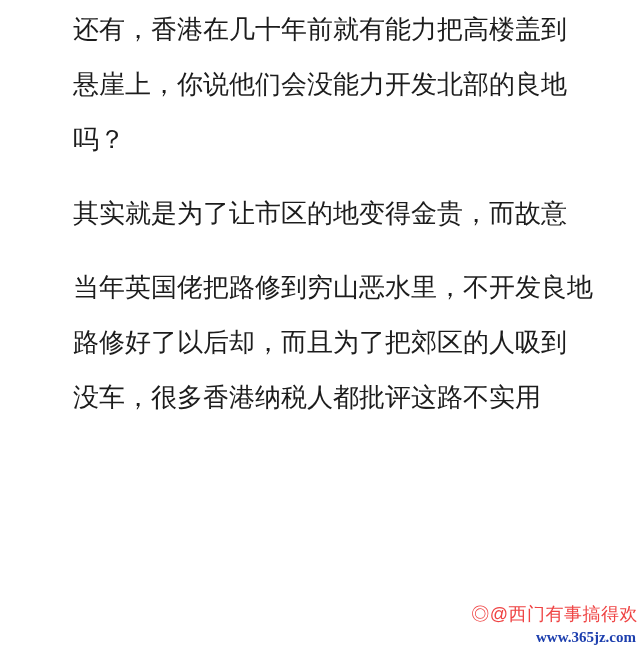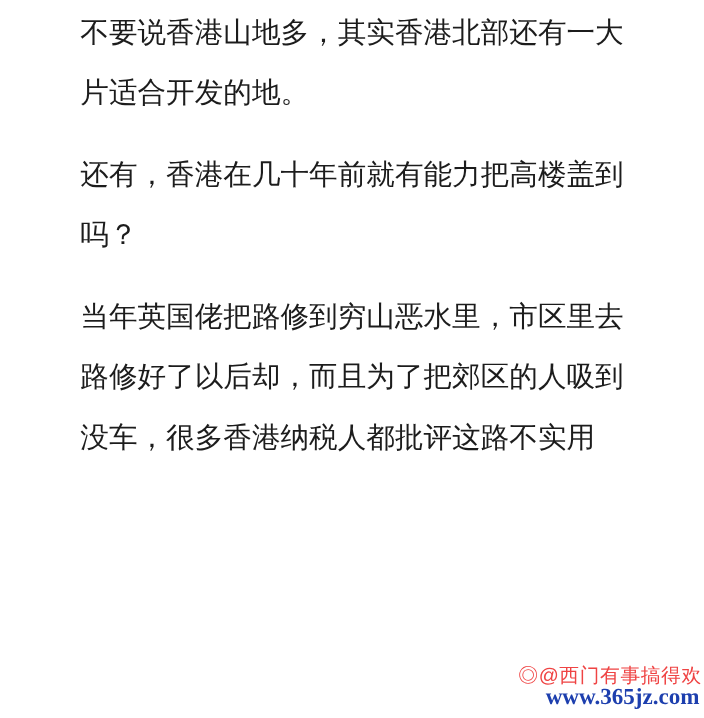--- a/index.html
+++ b/index.html
@@ -36,49 +36,47 @@
     bottom: 27px;
     font-size: 18px;
     color: #ef4444;
     white-space: nowrap;
     letter-spacing: 0.5px;
   }
   .watermark-url {
     position: absolute;
     right: 4px;
     bottom: 7px;
-    font-size: 21px;
+    font-size: 15px;
     font-weight: bold;
     font-family: "Liberation Serif", serif;
     color: #1d3fae;
     white-space: nowrap;
   }
 </style>
 </head>
 <body>
 
 <main>
 
   <div class="article">
 
-    <div class="paragraph">
-      <div class="text-line">不要说香港山地多，其实香港北部还有一大</div>
-      <div class="text-line">片适合开发的地。</div>
-    </div>
 
     <div class="paragraph">
       <div class="text-line">还有，香港在几十年前就有能力把高楼盖到</div>
+      <div class="text-line">悬崖上，你说他们会没能力开发北部的良地</div>
       <div class="text-line">吗？</div>
     </div>
 
     <div class="paragraph">
+      <div class="text-line">其实就是为了让市区的地变得金贵，而故意</div>
     </div>
 
     <div class="paragraph">
-      <div class="text-line">当年英国佬把路修到穷山恶水里，市区里去</div>
+      <div class="text-line">当年英国佬把路修到穷山恶水里，不开发良地</div>
       <div class="text-line">路修好了以后却，而且为了把郊区的人吸到</div>
       <div class="text-line">没车，很多香港纳税人都批评这路不实用</div>
     </div>
 
   </div>
 
   <div class="watermark-name">
     <span>◎</span><span>@西门有事搞得欢</span>
   </div>
 

